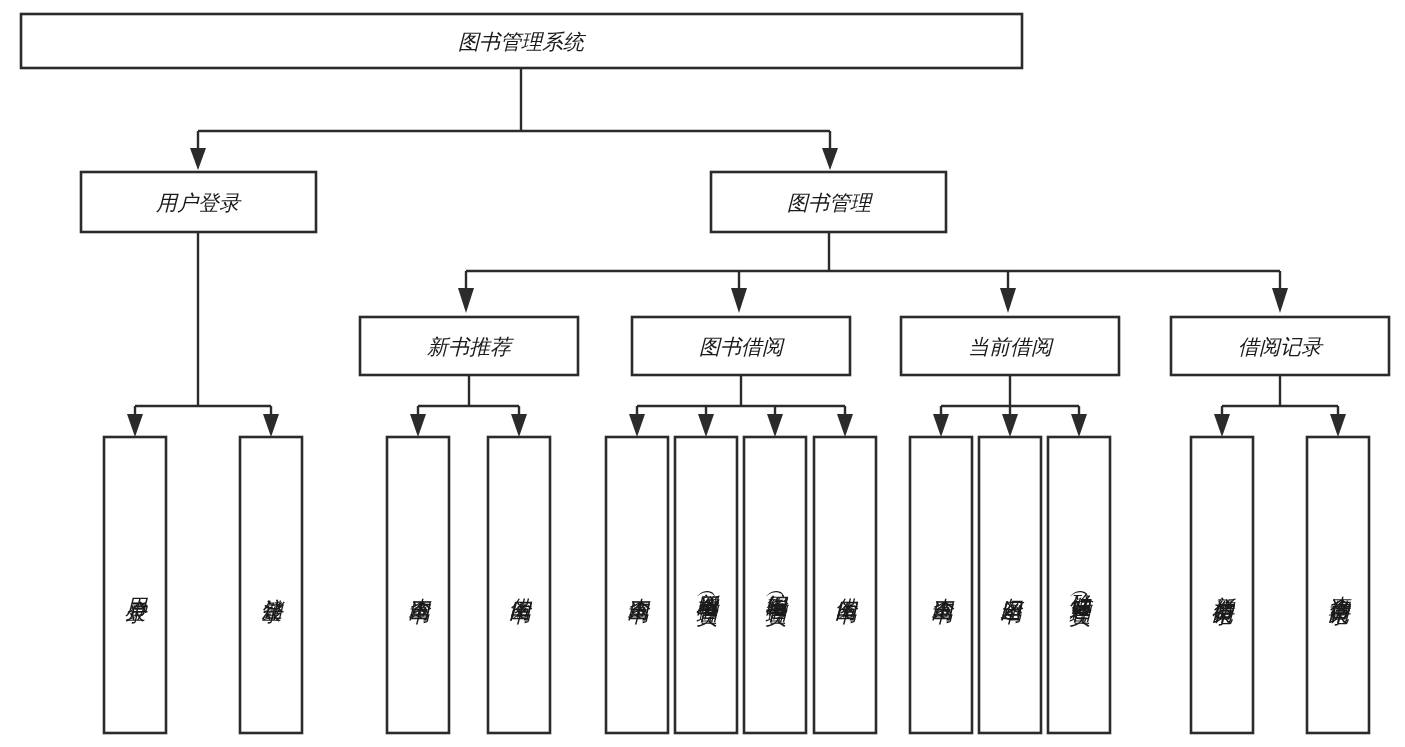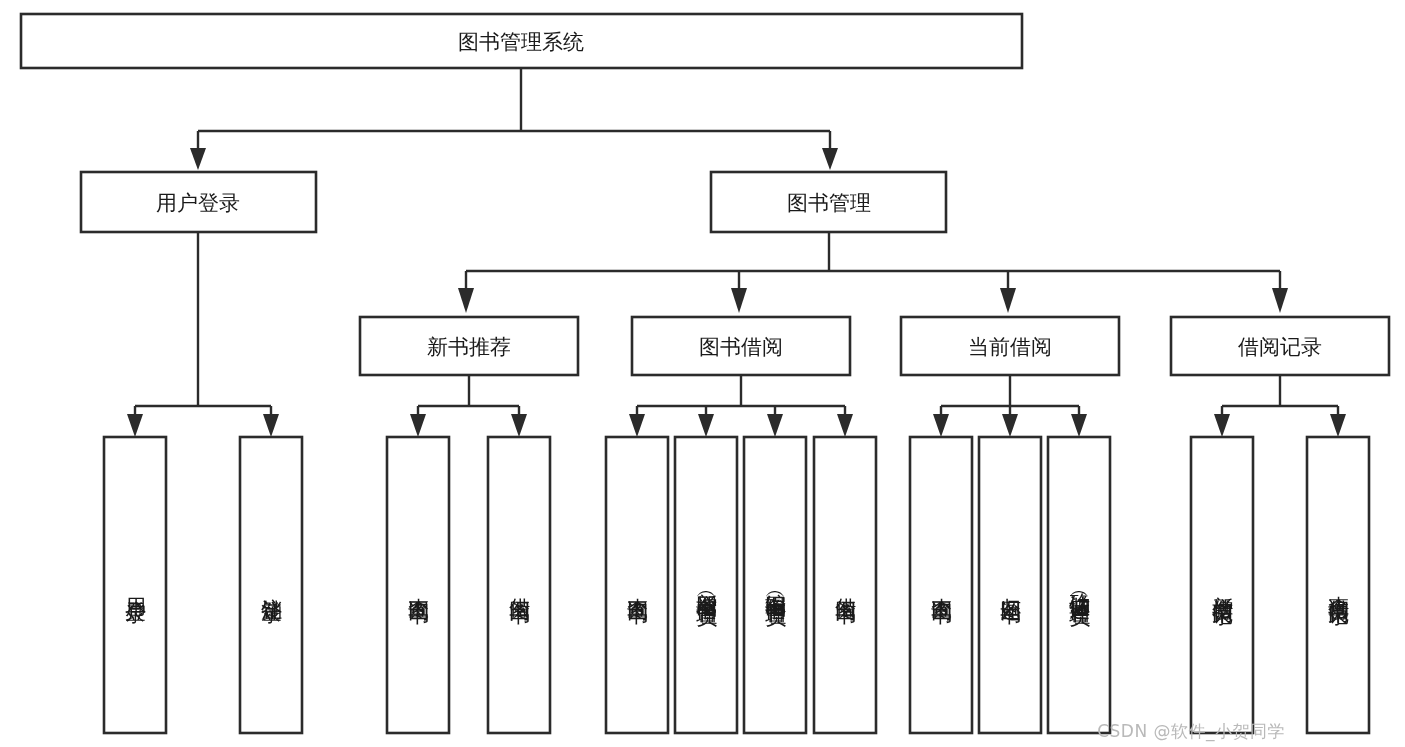--- a/index.html
+++ b/index.html
@@ -11,20 +11,21 @@
     width: 1405px;
     height: 747px;
     font-family: "DejaVu Sans", "Liberation Sans", sans-serif;
     overflow: hidden;
     position: relative;
   }
   #diagram-root {
     position: relative;
     width: 1297px;
     height: 747px;
+    font-style: italic;
   }
   svg.diagram-canvas {
     position: absolute;
     left: 0;
     top: 0;
     width: 1405px;
     height: 747px;
   }
   .node-box {
     fill: #ffffff;
@@ -237,15 +238,14 @@
     <span class="leaf-label">确认归还（管理员）</span>
   </div>
 
   <div class="leaf-label-wrap" style="left:1191px; top:437px; width:62px; height:296px;">
     <span class="leaf-label">新增借阅记录</span>
   </div>
   <div class="leaf-label-wrap" style="left:1307px; top:437px; width:62px; height:296px;">
     <span class="leaf-label">查询借阅记录</span>
   </div>
 
-  <div class="watermark">CSDN @软件_小贺同学</div>
 
 </div>
 
 </body></html>

